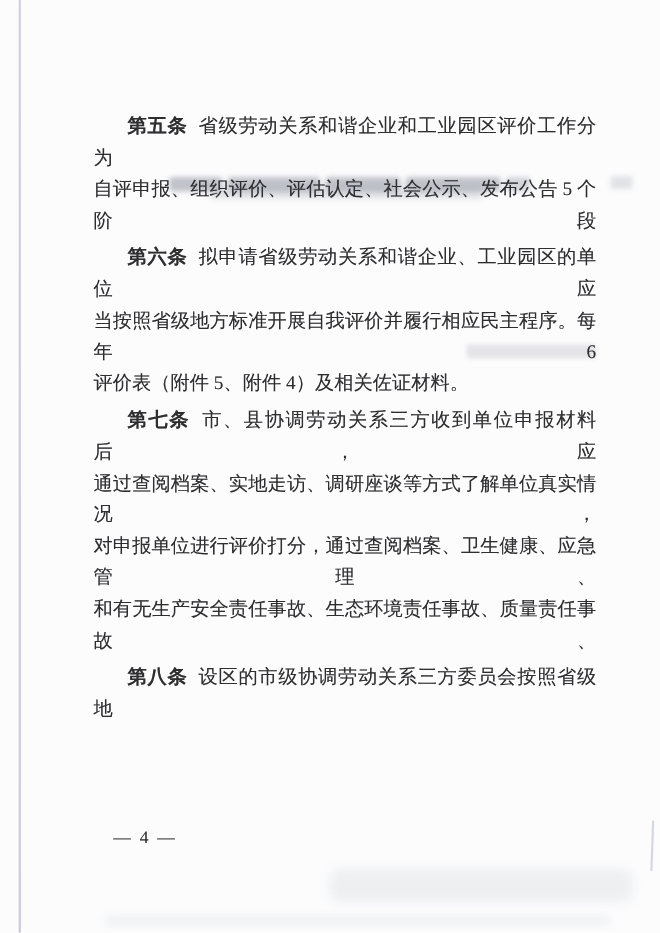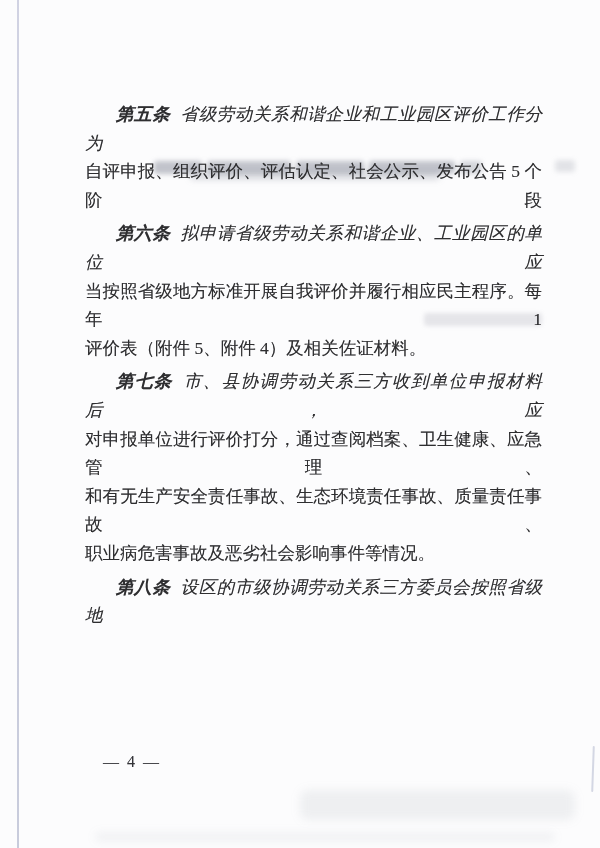--- a/index.html
+++ b/index.html
@@ -47,21 +47,21 @@
     text-shadow: 0 0 0.4px rgba(70,70,75,0.45);
   }
   .paragraph { margin: 0 0 5px 0; }
   .line {
     text-align: justify;
     text-justify: inter-character;
     text-align-last: left;
     white-space: normal;
   }
   .line.full { text-align-last: justify; }
-  .paragraph .line:first-child { text-indent: 31px; font-style: italic; }
+  .paragraph .line:first-child { text-indent: 31px; }
   .article-no { font-weight: 700; }
   .gap { display: inline-block; width: 0.55em; }
   
   .page-number {
     position: absolute;
     left: 103px;
     top: 753px;
     color: #333338;
     font-size: 16px;
     letter-spacing: 2px;
@@ -109,27 +109,27 @@
 <div class="bleed bleed-bottom-1"></div>
 <div class="bleed bleed-bottom-2"></div>
 
 <div class="doc-body">
     <div class="paragraph">
       <div class="line full"><b class="article-no">第五条</b><span class="gap"></span>省级劳动关系和谐企业和工业园区评价工作分为</div>
       <div class="line full">自评申报、组织评价、评估认定、社会公示、发布公告 5 个阶段</div>
     </div>
     <div class="paragraph">
       <div class="line full"><b class="article-no">第六条</b><span class="gap"></span>拟申请省级劳动关系和谐企业、工业园区的单位应</div>
-      <div class="line full">当按照省级地方标准开展自我评价并履行相应民主程序。每年 1</div>
+      <div class="line full">当按照省级地方标准开展自我评价并履行相应民主程序。每年 6</div>
       <div class="line">评价表（附件 5、附件 4）及相关佐证材料。</div>
     </div>
     <div class="paragraph">
       <div class="line full"><b class="article-no">第七条</b><span class="gap"></span>市、县协调劳动关系三方收到单位申报材料后，应</div>
+      <div class="line full">通过查阅档案、实地走访、调研座谈等方式了解单位真实情况，</div>
       <div class="line full">对申报单位进行评价打分，通过查阅档案、卫生健康、应急管理、</div>
       <div class="line full">和有无生产安全责任事故、生态环境责任事故、质量责任事故、</div>
-      <div class="line">职业病危害事故及恶劣社会影响事件等情况。</div>
     </div>
     <div class="paragraph">
       <div class="line full"><b class="article-no">第八条</b><span class="gap"></span>设区的市级协调劳动关系三方委员会按照省级地</div>
     </div>
   </div>
 
 <div class="page-number">— 4 —</div>
 
 </body></html>

